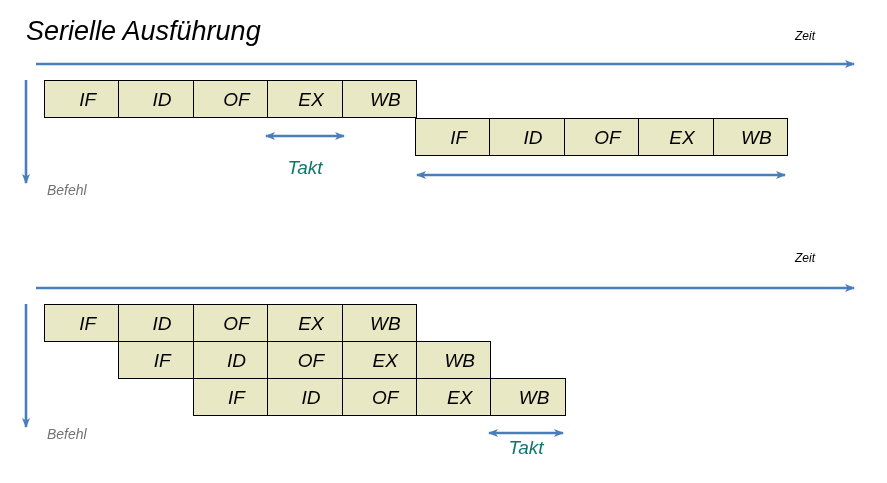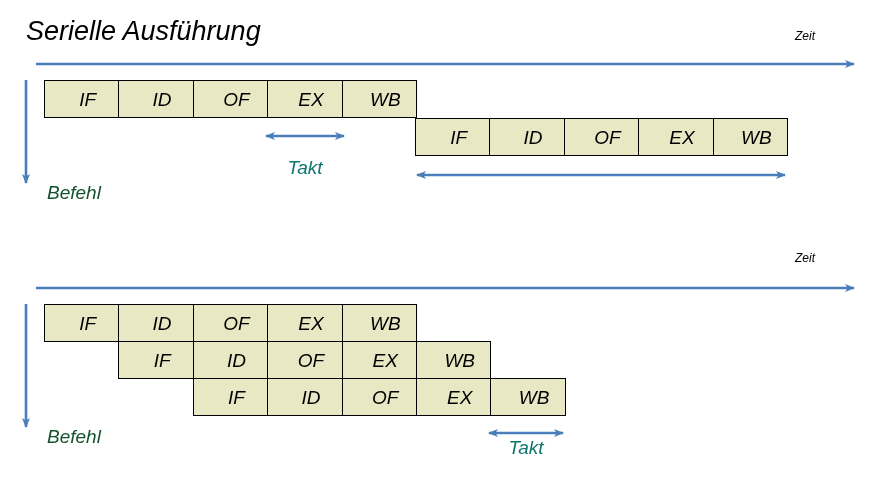--- a/index.html
+++ b/index.html
@@ -30,22 +30,22 @@
   }
   .axis-label {
     position: absolute;
     font-size: 12px;
     color: #000000;
     white-space: nowrap;
     line-height: 1;
   }
   .side-label {
     position: absolute;
-    font-size: 19px;
-    color: #14532d;
+    font-size: 14px;
+    color: #737373;
     white-space: nowrap;
     line-height: 1;
   }
   .arrow-label {
     position: absolute;
     font-size: 19px;
     color: #0f766e;
     white-space: nowrap;
     line-height: 1;
     text-align: center;

